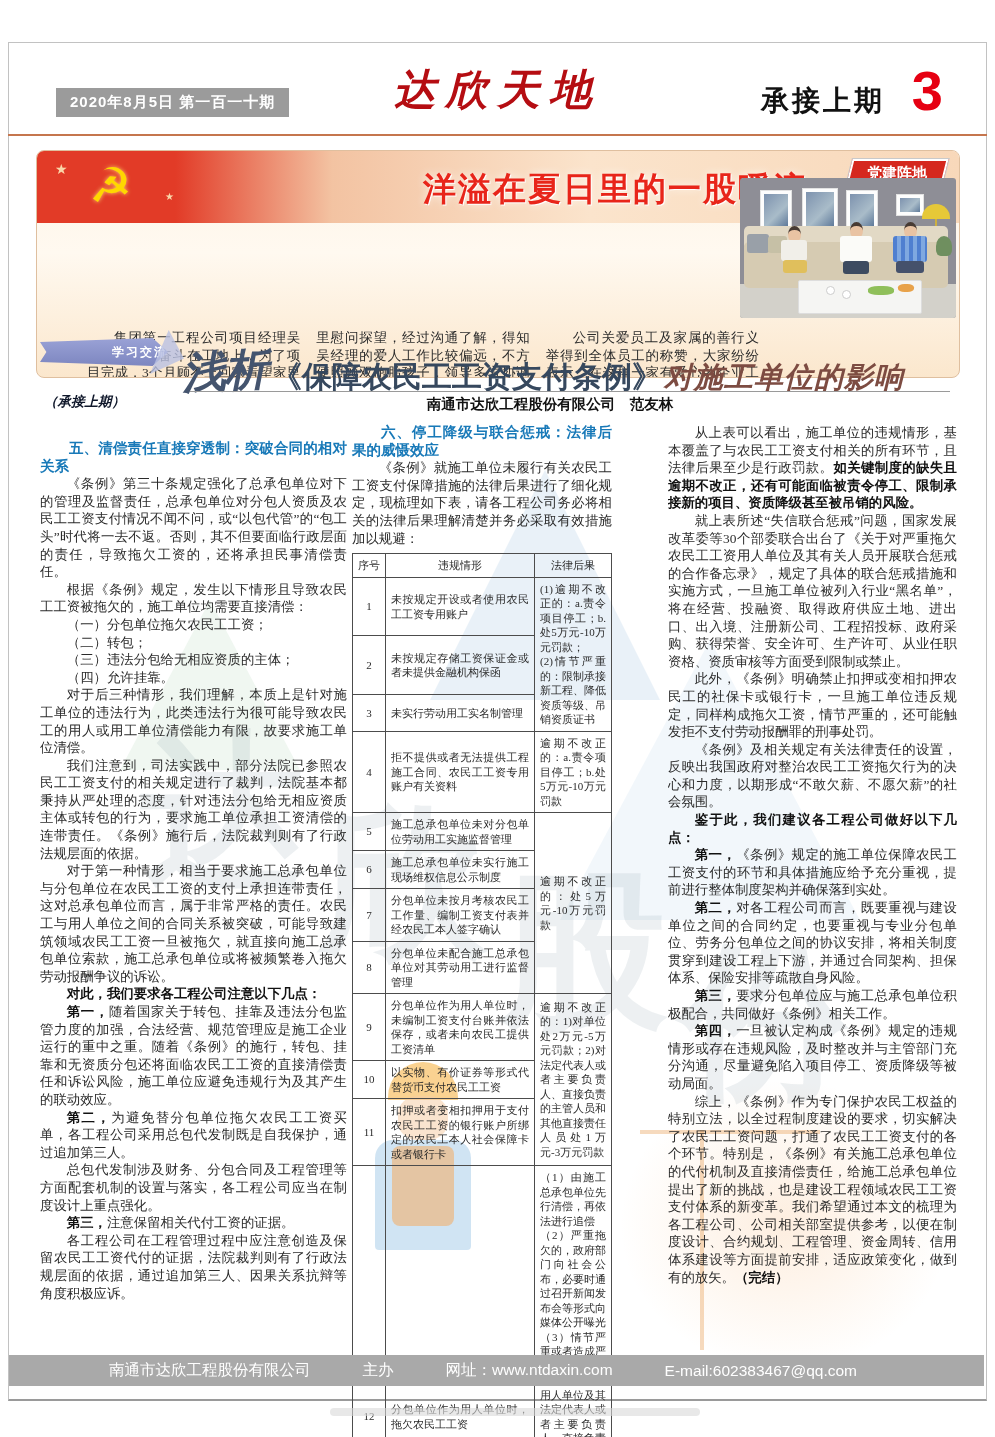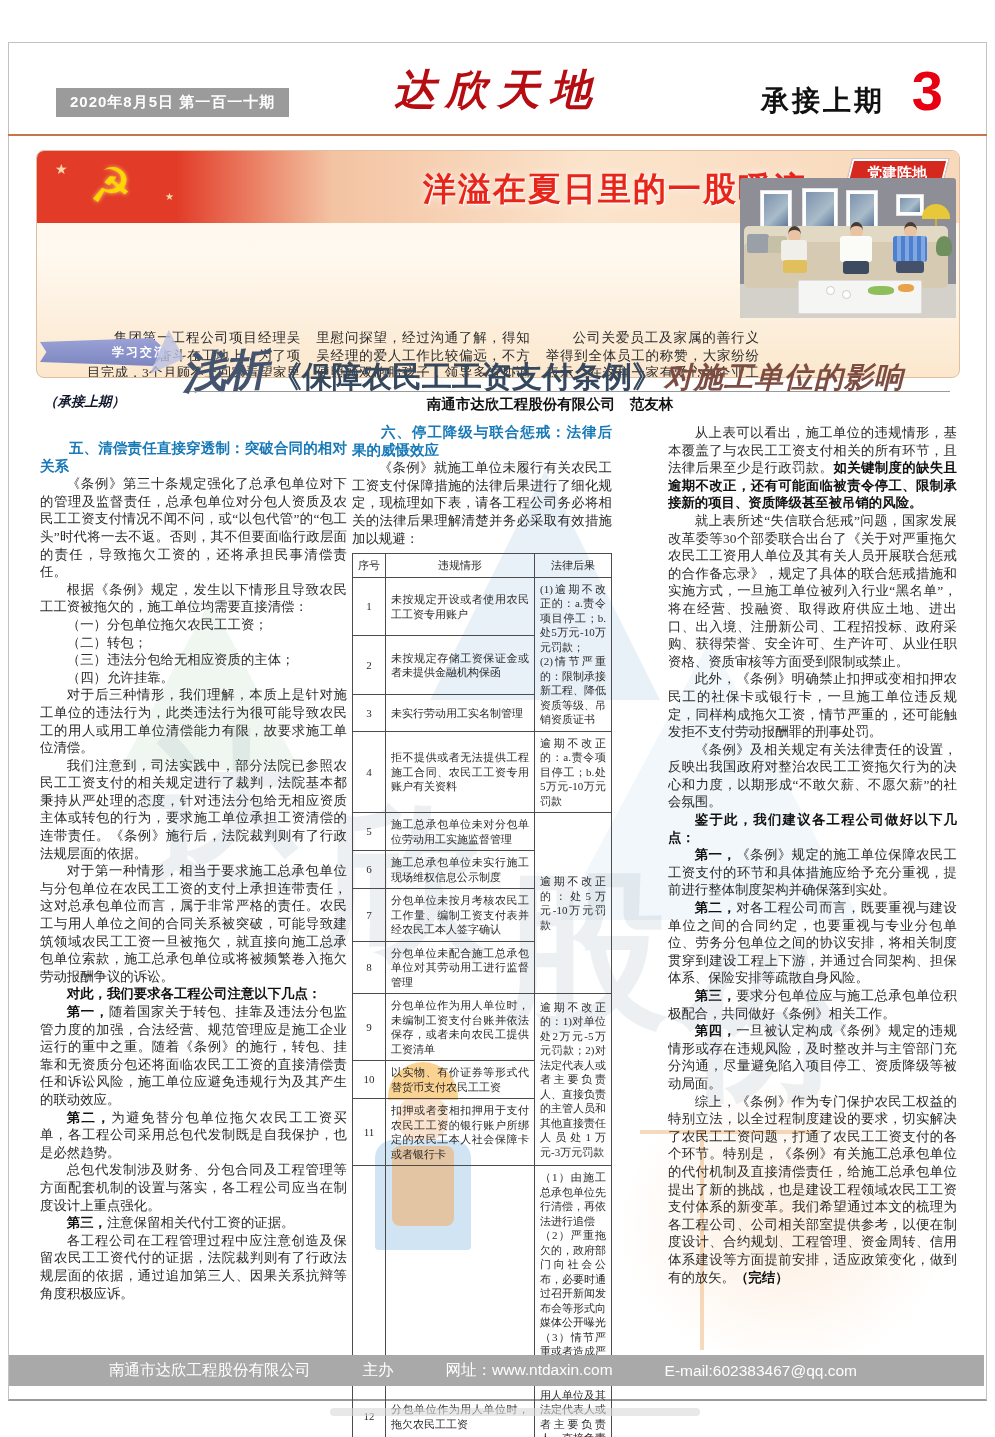--- a/index.html
+++ b/index.html
@@ -229,21 +229,21 @@
           <p><span>根据《条例》规定，发生以下情形且导致农民工工资被拖欠的，施工单位均需要直接清偿：</span></p>
           <p><span>（一）分包单位拖欠农民工工资；</span></p>
           <p><span>（二）转包；</span></p>
           <p><span>（三）违法分包给无相应资质的主体；</span></p>
           <p><span>（四）允许挂靠。</span></p>
           <p><span>对于后三种情形，我们理解，本质上是针对施工单位的违法行为，此类违法行为很可能导致农民工的用人或用工单位清偿能力有限，故要求施工单位清偿。</span></p>
           <p><span>我们注意到，司法实践中，部分法院已参照农民工工资支付的相关规定进行了裁判，法院基本都秉持从严处理的态度，针对违法分包给无相应资质主体或转包的行为，要求施工单位承担工资清偿的连带责任。《条例》施行后，法院裁判则有了行政法规层面的依据。</span></p>
           <p><span>对于第一种情形，相当于要求施工总承包单位与分包单位在农民工工资的支付上承担连带责任，这对总承包单位而言，属于非常严格的责任。农民工与用人单位之间的合同关系被突破，可能导致建筑领域农民工工资一旦被拖欠，就直接向施工总承包单位索款，施工总承包单位或将被频繁卷入拖欠劳动报酬争议的诉讼。</span></p>
           <p><b>对此，我们要求各工程公司注意以下几点：</b></p>
           <p><b>第一，</b><span>随着国家关于转包、挂靠及违法分包监管力度的加强，合法经营、规范管理应是施工企业运行的重中之重。随着《条例》的施行，转包、挂靠和无资质分包还将面临农民工工资的直接清偿责任和诉讼风险，施工单位应避免违规行为及其产生的联动效应。</span></p>
-          <p><b>第二，</b><span>为避免替分包单位拖欠农民工工资买单，各工程公司采用总包代发制既是自我保护，也是必然趋势。</span></p>
+          <p><b>第二，</b><span>为避免替分包单位拖欠农民工工资买单，各工程公司采用总包代发制既是自我保护，通过追加第三人。</span></p>
           <p><span>总包代发制涉及财务、分包合同及工程管理等方面配套机制的设置与落实，各工程公司应当在制度设计上重点强化。</span></p>
           <p><b>第三，</b><span>注意保留相关代付工资的证据。</span></p>
           <p><span>各工程公司在工程管理过程中应注意创造及保留农民工工资代付的证据，法院裁判则有了行政法规层面的依据，通过追加第三人、因果关系抗辩等角度积极应诉。</span></p>
         </div>
     </div>
 
     <div class="col col-mid">
       <p class="sec-heading">六、停工降级与联合惩戒：法律后果的威慑效应</p>
       <div>
           <p><span>《条例》就施工单位未履行有关农民工工资支付保障措施的法律后果进行了细化规定，现梳理如下表，请各工程公司务必将相关的法律后果理解清楚并务必采取有效措施加以规避：</span></p>

